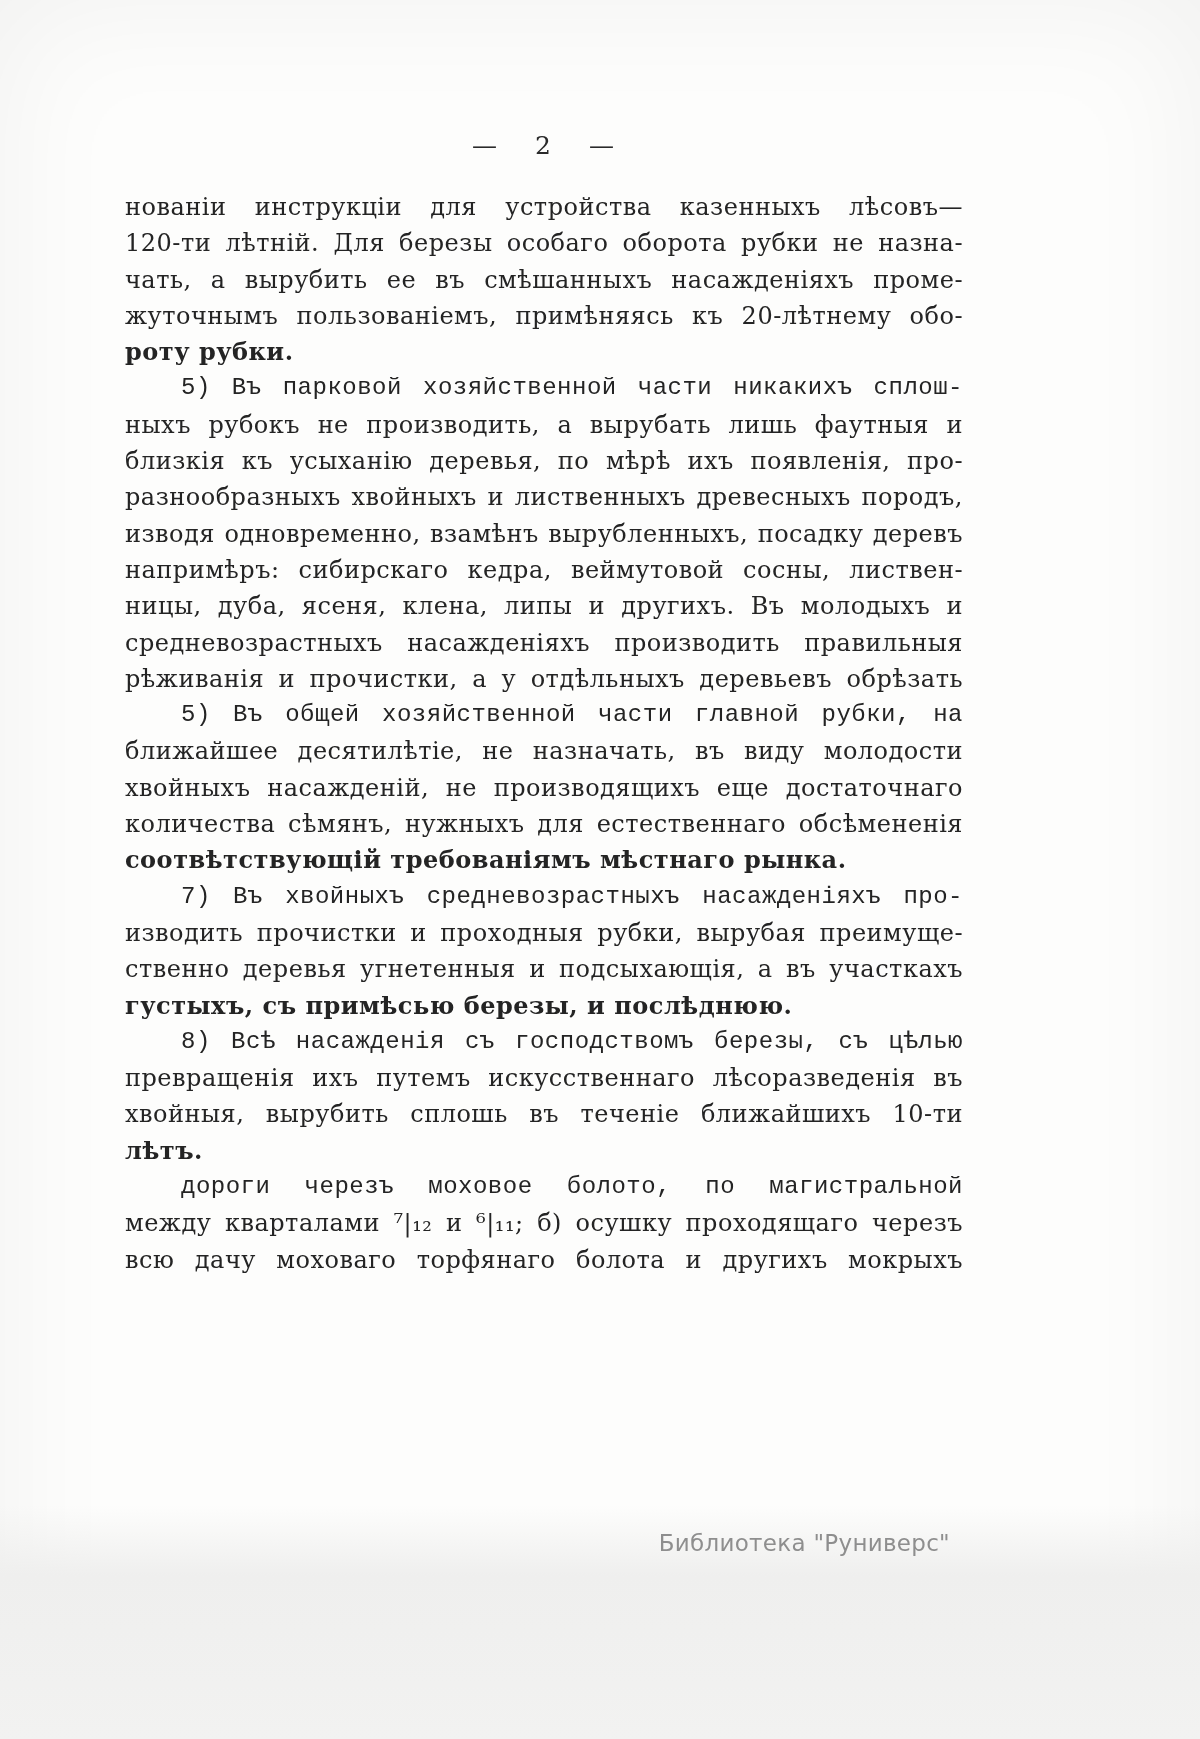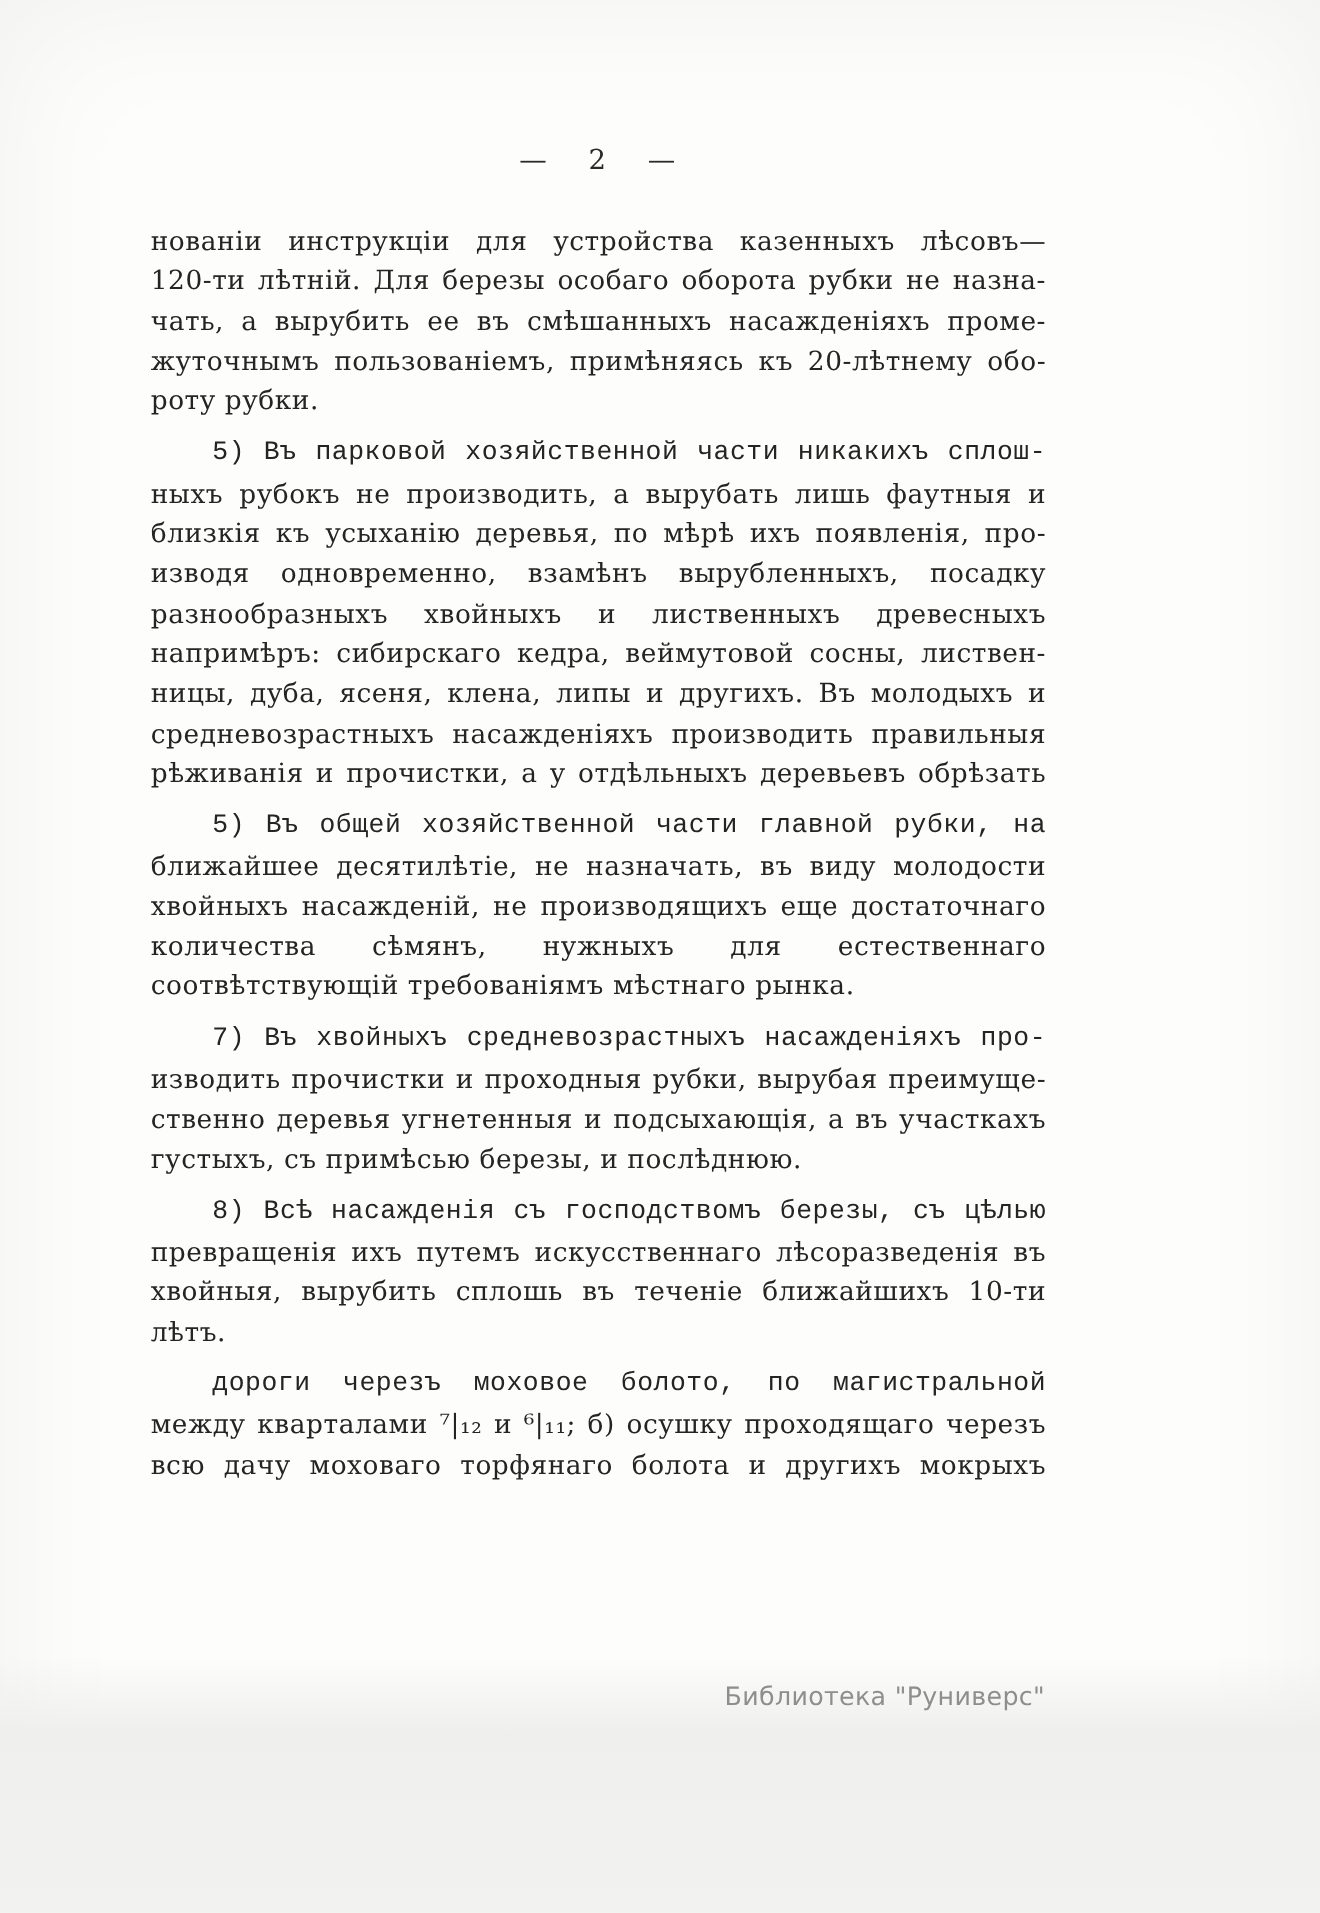--- a/index.html
+++ b/index.html
@@ -38,34 +38,35 @@
     word-spacing: 26px;
     color: #2a2a2a;
   }
   .text-block {
     position: absolute;
     top: 189px;
     left: 125px;
     width: 838px;
   }
   .paragraph {
-    margin: 12px;
+    margin: 0;
   }
   .line {
     font-size: 24px;
     line-height: 36.3px;
     height: 36.3px;
     letter-spacing: 0.5px;
     text-align: justify;
     text-align-last: justify;
     overflow: hidden;
     white-space: normal;
   }
   .line.no-just {
     text-align-last: left;
+    font-weight: bold;
   }
   .indented .line:first-child {
     text-indent: 56px;
     font-family: Liberation Mono, monospace;
   }
   .watermark {
     position: absolute;
     top: 1530px;
     right: 250px;
     font-family: "DejaVu Sans", "Liberation Sans", sans-serif;
@@ -85,22 +86,22 @@
         <div class="line">нованіи инструкціи для устройства казенныхъ лѣсовъ—</div>
         <div class="line">120-ти лѣтній. Для березы особаго оборота рубки не назна-</div>
         <div class="line">чать, а вырубить ее въ смѣшанныхъ насажденіяхъ проме-</div>
         <div class="line">жуточнымъ пользованіемъ, примѣняясь къ 20-лѣтнему обо-</div>
         <div class="line no-just">роту рубки.</div>
       </div>
       <div class="paragraph indented">
         <div class="line">5) Въ парковой хозяйственной части никакихъ сплош-</div>
         <div class="line">ныхъ рубокъ не производить, а вырубать лишь фаутныя и</div>
         <div class="line">близкія къ усыханію деревья, по мѣрѣ ихъ появленія, про-</div>
+        <div class="line">разнообразныхъ хвойныхъ и лиственныхъ древесныхъ породъ,</div>
         <div class="line">изводя одновременно, взамѣнъ вырубленныхъ, посадку деревъ</div>
-        <div class="line">разнообразныхъ хвойныхъ и лиственныхъ древесныхъ породъ,</div>
         <div class="line">напримѣръ: сибирскаго кедра, веймутовой сосны, листвен-</div>
         <div class="line">ницы, дуба, ясеня, клена, липы и другихъ. Въ молодыхъ и</div>
         <div class="line">средневозрастныхъ насажденіяхъ производить правильныя про-</div>
         <div class="line">рѣживанія и прочистки, а у отдѣльныхъ деревьевъ обрѣзать</div>
       </div>
       <div class="paragraph indented">
         <div class="line">5) Въ общей хозяйственной части главной рубки, на</div>
         <div class="line">ближайшее десятилѣтіе, не назначать, въ виду молодости</div>
         <div class="line">хвойныхъ насажденій, не производящихъ еще достаточнаго</div>
         <div class="line">количества сѣмянъ, нужныхъ для естественнаго обсѣмененія</div>

